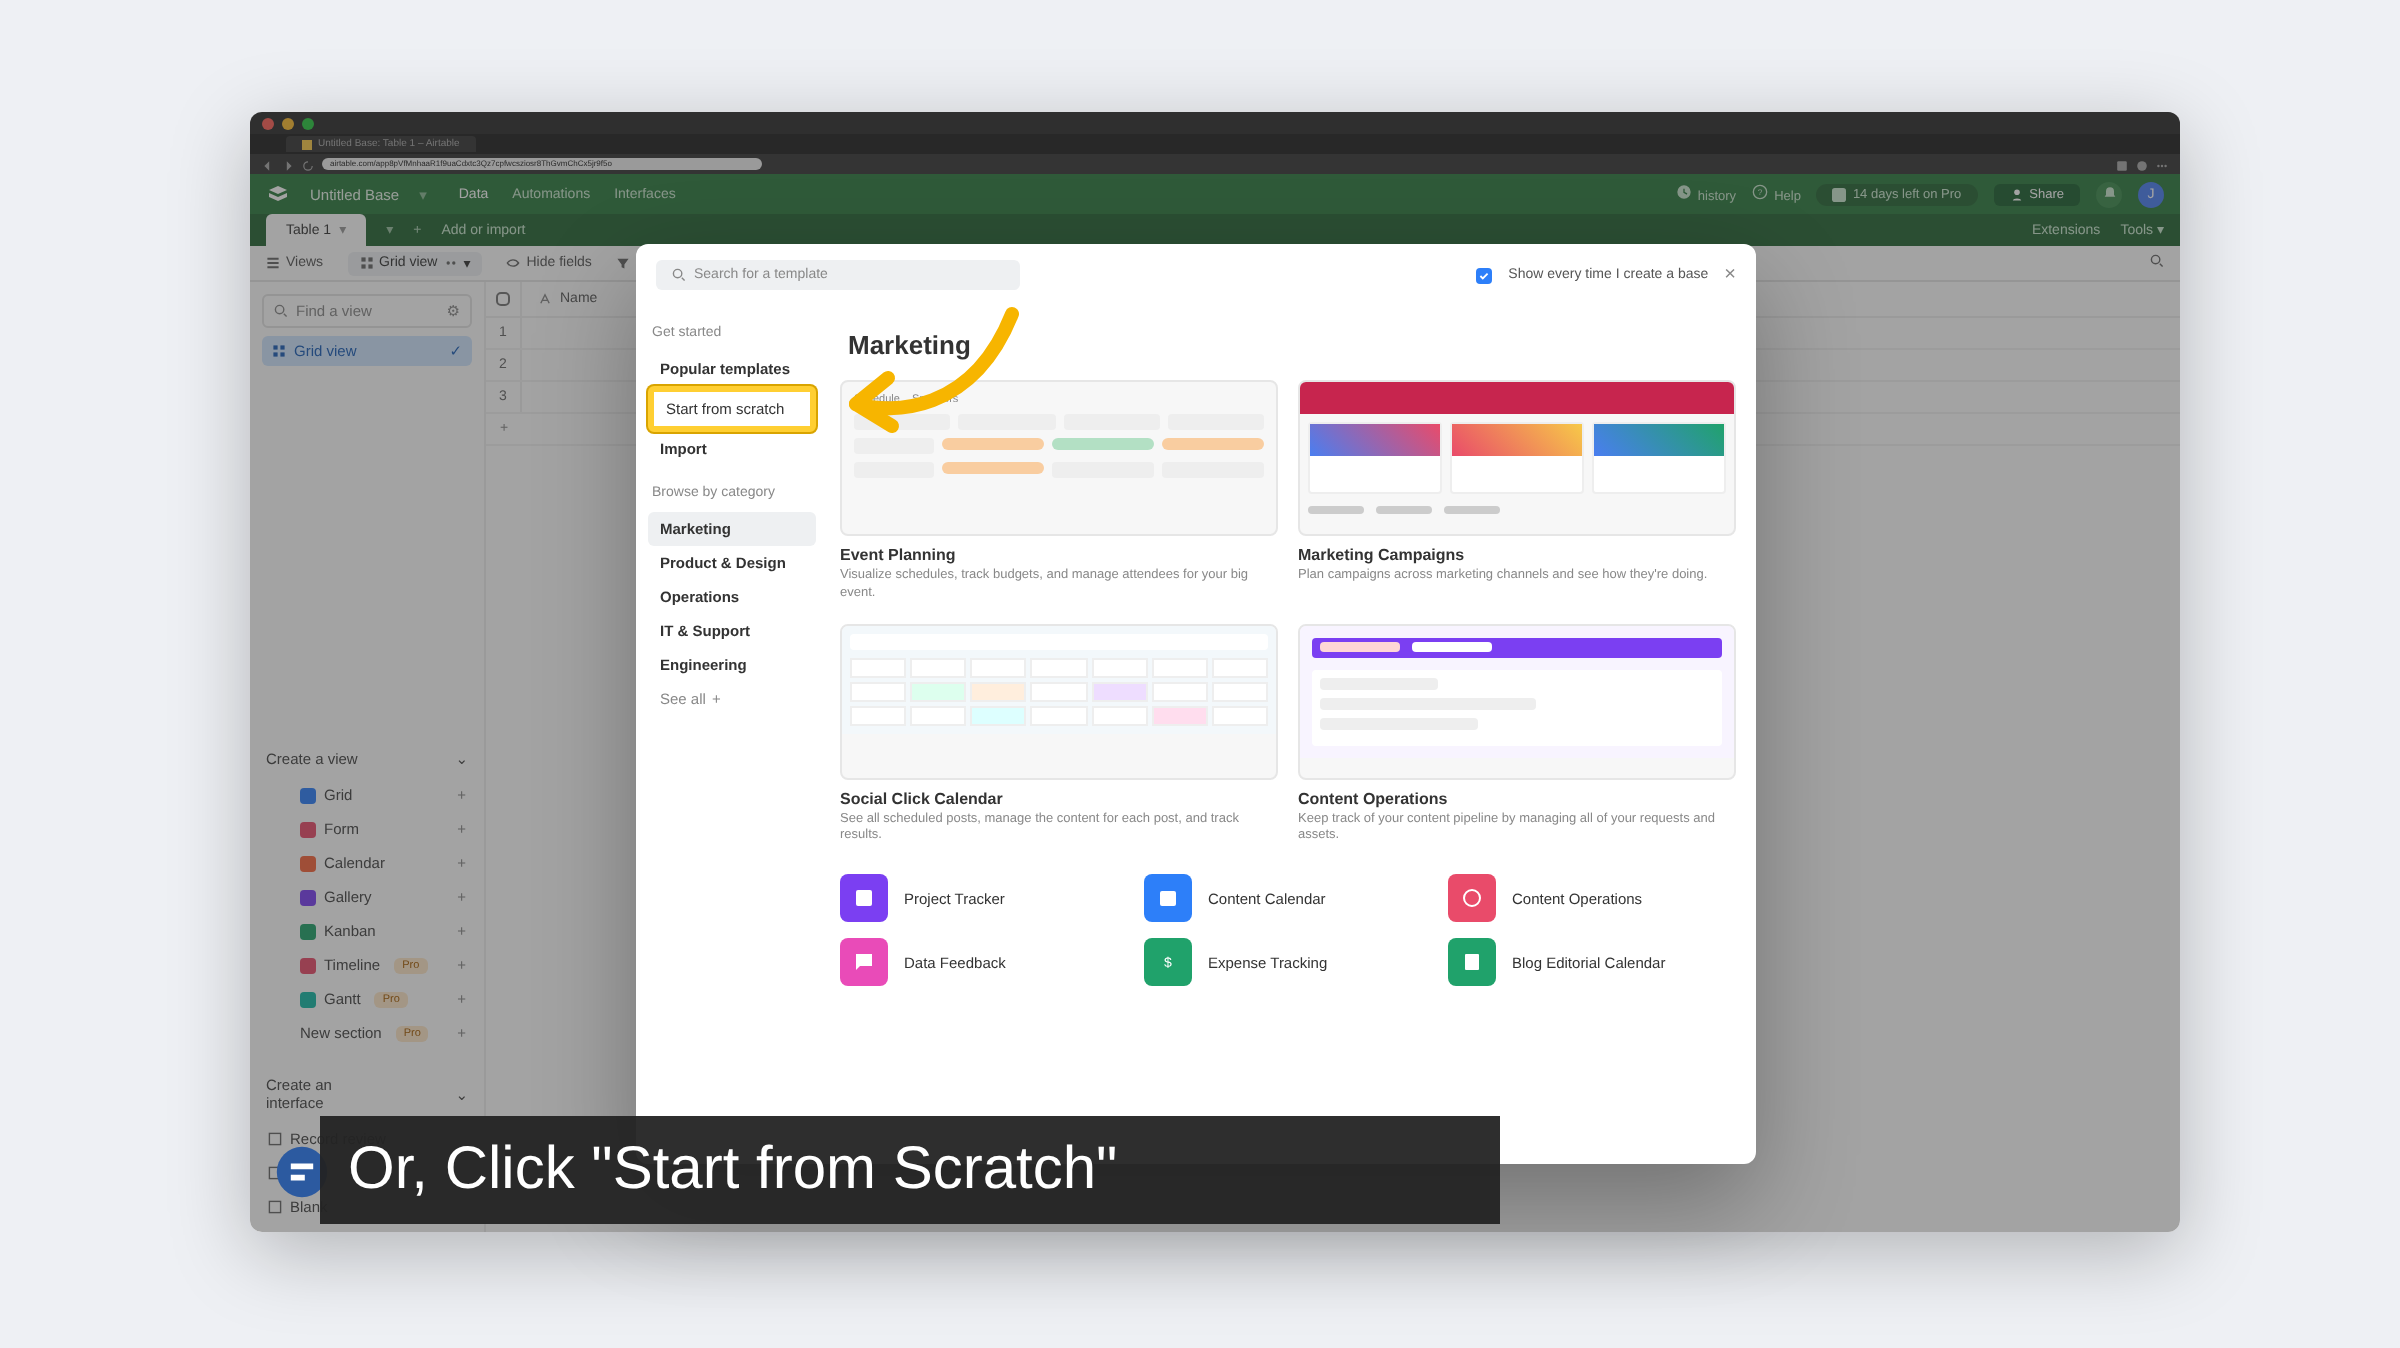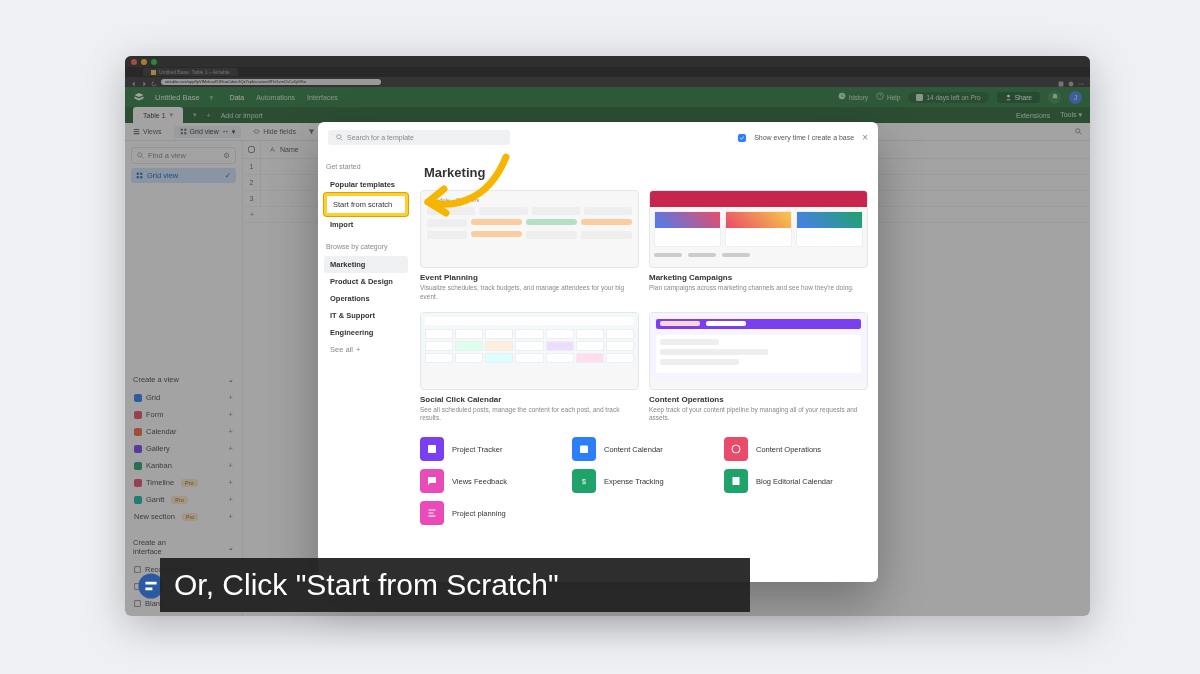--- a/index.html
+++ b/index.html
@@ -44,21 +44,21 @@
   .grid-view-chip { background:#eef1f4; padding:2px 6px; border-radius:3px; color:#333;}
 
   
   .body-area { display:flex; height: calc(100% - 85px); background:#fff;}
   .sidebar { width:118px; border-right:1px solid #eee; padding:6px; display:flex; flex-direction:column; gap:4px; font-size:7.5px; color:#444;}
   .find-view { border:1px solid #e3e3e3; border-radius:3px; padding:3px 5px; color:#888; display:flex; align-items:center; gap:4px;}
   .find-view svg{width:7px;height:7px;fill:#888;}
   .gridview-active { background:#d0e6ff; color:#1a5eb8; border-radius:3px; padding:3px 5px; display:flex; align-items:center; gap:4px;}
   .gridview-active svg{width:7px;height:7px;fill:#1a5eb8;}
   .section-title { color:#444; margin-top:auto; padding:3px 2px; font-size:7.5px; display:flex; align-items:center; justify-content:space-between;}
-  .view-type { display:flex; align-items:flex-end; justify-content:space-between; padding:2px 3px;}
+  .view-type { display:flex; align-items:flex-end; justify-content:space-between; padding:2px 3px;margin-left:16px;}
   .view-type .lbl{ display:flex; align-items:center; gap:4px;}
   .vt-ic{ width:8px; height:8px; border-radius:2px; display:inline-block;}
   .plus{ color:#888; }
   .pro-badge{ background:#ffe8c9; color:#a65b00; font-size:5.5px; padding:1px 4px; border-radius:3px; margin-left:3px;}
   .iface-row { display:flex; align-items:center; gap:4px; padding:2px 3px; color:#444;}
   .iface-row svg{width:7px;height:7px;fill:#666;}
 
   
   .grid-area { flex:1; position:relative; }
   .grid-head { height:18px; border-bottom:1px solid #eee; display:flex; align-items:center; font-size:7px; color:#555;}
@@ -576,45 +576,37 @@
               </svg>
             </div>
             <div class="tpl-mini-name">Content Operations</div>
           </div>
         <div class="tpl-mini">
             <div class="mini-ic" style="background:#e94bb8;">
               <svg viewBox="0 0 24 24">
                 <path d="M4 4h16v12H8l-4 4z"></path>
               </svg>
             </div>
-            <div class="tpl-mini-name">Views Feedback</div>
+            <div class="tpl-mini-name">Data Feedback</div>
           </div>
         <div class="tpl-mini">
             <div class="mini-ic" style="background:#20a26b;">
               <svg viewBox="0 0 24 24">
                 <text x="12" y="17" text-anchor="middle" font-size="14" fill="#fff">$</text>
               </svg>
             </div>
             <div class="tpl-mini-name">Expense Tracking</div>
           </div>
         <div class="tpl-mini">
             <div class="mini-ic" style="background:#20a26b;">
               <svg viewBox="0 0 24 24">
                 <rect x="5" y="4" width="14" height="16" rx="1"></rect>
               </svg>
             </div>
             <div class="tpl-mini-name">Blog Editorial Calendar</div>
-          </div>
-        <div class="tpl-mini">
-            <div class="mini-ic" style="background:#e94bb8;">
-              <svg viewBox="0 0 24 24">
-                <path d="M5 6h14M5 12h10M5 18h14" stroke="#fff" stroke-width="2"></path>
-              </svg>
-            </div>
-            <div class="tpl-mini-name">Project planning</div>
           </div>
       </div>
     </div>
   </div>
 </div>
 
 <div class="arrow-wrap">
   <svg viewBox="0 0 110 90">
     <path d="M90 10 C 70 60, 30 60, 12 55" fill="none" stroke="#f7b500" stroke-width="7" stroke-linecap="round"></path>
     <path d="M12 55 L28 42 M12 55 L30 66" fill="none" stroke="#f7b500" stroke-width="7" stroke-linecap="round"></path>

